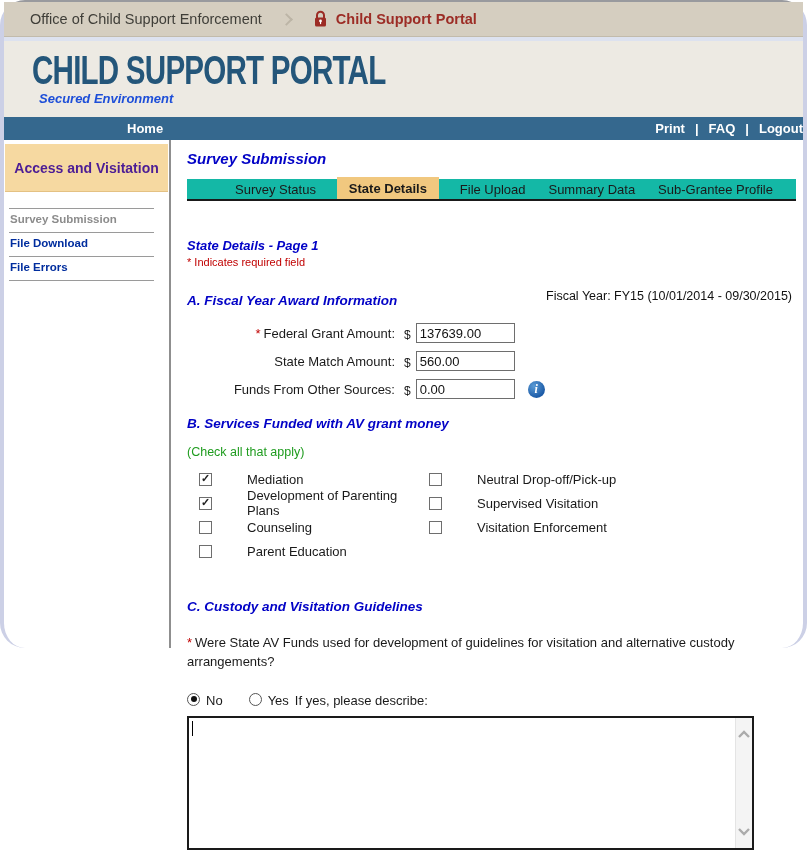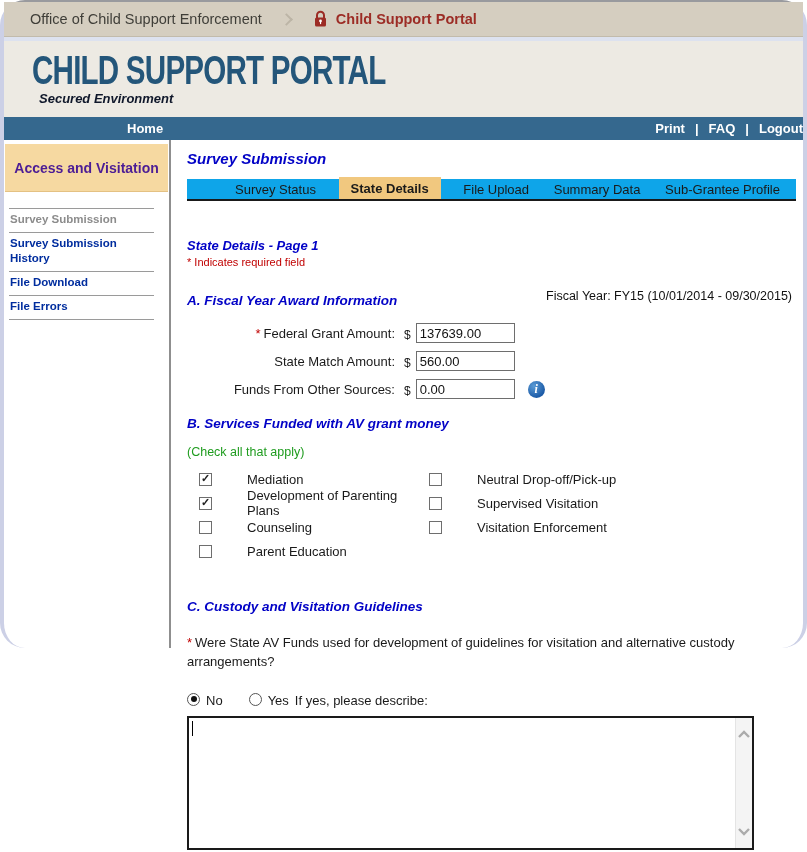--- a/index.html
+++ b/index.html
@@ -44,21 +44,21 @@
     height: 76px; background: #edeae3;
     padding: 10px 0 0 28px; flex: 0 0 auto;
   }
   .masthead-title {
     font-size: 37px; font-weight: bold; color: #24567a;
     letter-spacing: -1px; transform: scaleX(.80) scaleY(1.08);
     transform-origin: left top; white-space: nowrap; line-height: 1.0;
   }
   .masthead-sub {
     font-size: 13px; font-weight: bold; font-style: italic;
-    color: #0f172a; margin: 3px 0 0 7px;
+    color: #1d4ed8; margin: 3px 0 0 7px;
   }
 
   
   .navbar {
     height: 23px; background: #35688e; color: #fff;
     display: flex; align-items: center; font-size: 13px; font-weight: bold;
     flex: 0 0 auto;
   }
   .nav-home { margin-left: 123px; cursor: pointer; }
   .nav-right { margin-left: auto; display: flex; align-items: center; gap: 10px; }
@@ -89,24 +89,24 @@
   .side-item.current { color: #8c8c8c; }
   .side-item.link { color: #002d9e; cursor: pointer; }
 
   .main { flex: 1 1 auto; padding: 10px 7px 0 16px; }
 
   .main-heading {
     font-size: 15px; font-weight: bold; font-style: italic; color: #0202c6;
   }
 
   .tabbar {
-    margin-top: 12px; height: 22px; background: #0ea5e9;
+    margin-top: 12px; height: 22px; background: #14b8a6;
     border-bottom: 2px solid #1a1a1a;
     display: flex; align-items: center; justify-content: space-between;
-    padding: 0 14px 0 46px; font-size: 13px;
+    padding: 0 21px 0 46px; font-size: 13px;
   }
   .tab { cursor: pointer; white-space: nowrap; padding: 3px 2px; }
   .tab.active {
     background: #f1c87f; font-weight: bold;
     padding: 4px 12px 3px 12px; position: relative; top: -1px;
   }
 
   .page-title {
     margin-top: 37px; font-size: 13px; font-weight: bold;
     font-style: italic; color: #0202c6;
@@ -222,21 +222,20 @@
       <a>Logout</a>
     </span>
   </div>
 
   <div class="content">
 
     <div class="sidebar">
       <div class="side-header">Access and Visitation</div>
       <div class="side-menu">
         <div class="side-item current">Survey Submission</div>
-        <div class="side-item link">Survey Submission History</div>
         <div class="side-item link">File Download</div>
         <div class="side-item link">File Errors</div>
       </div>
     </div>
 
     <div class="main">
       <div class="main-heading">Survey Submission</div>
 
       <div class="tabbar">
         <span class="tab">Survey Status</span>

